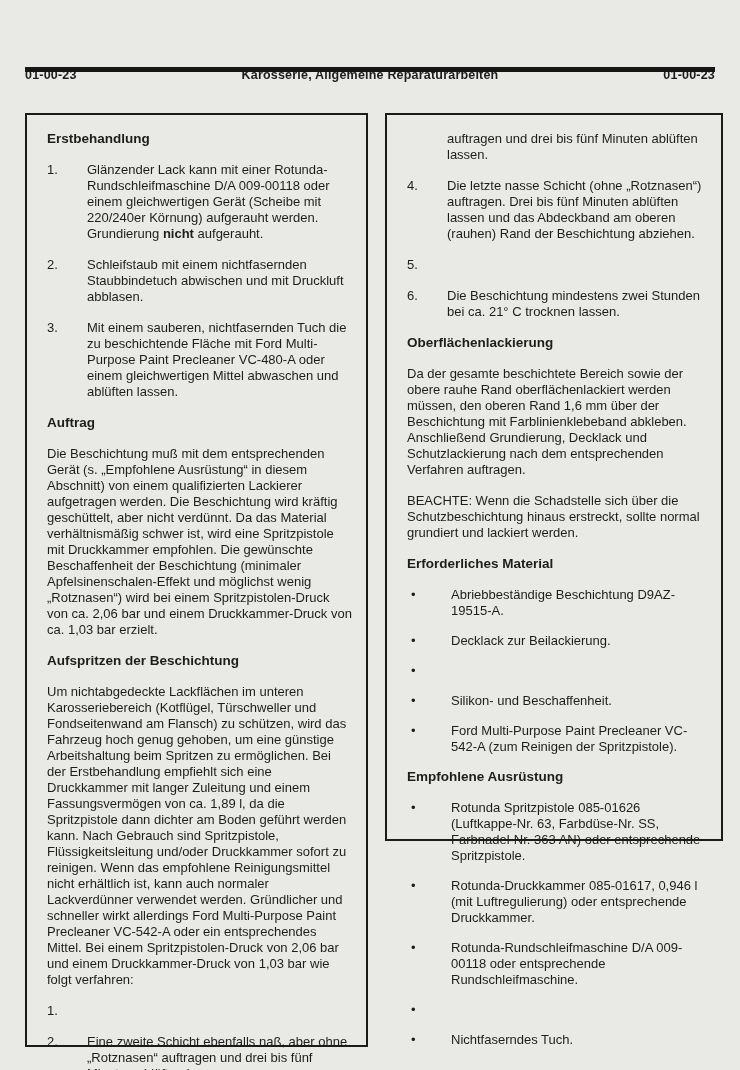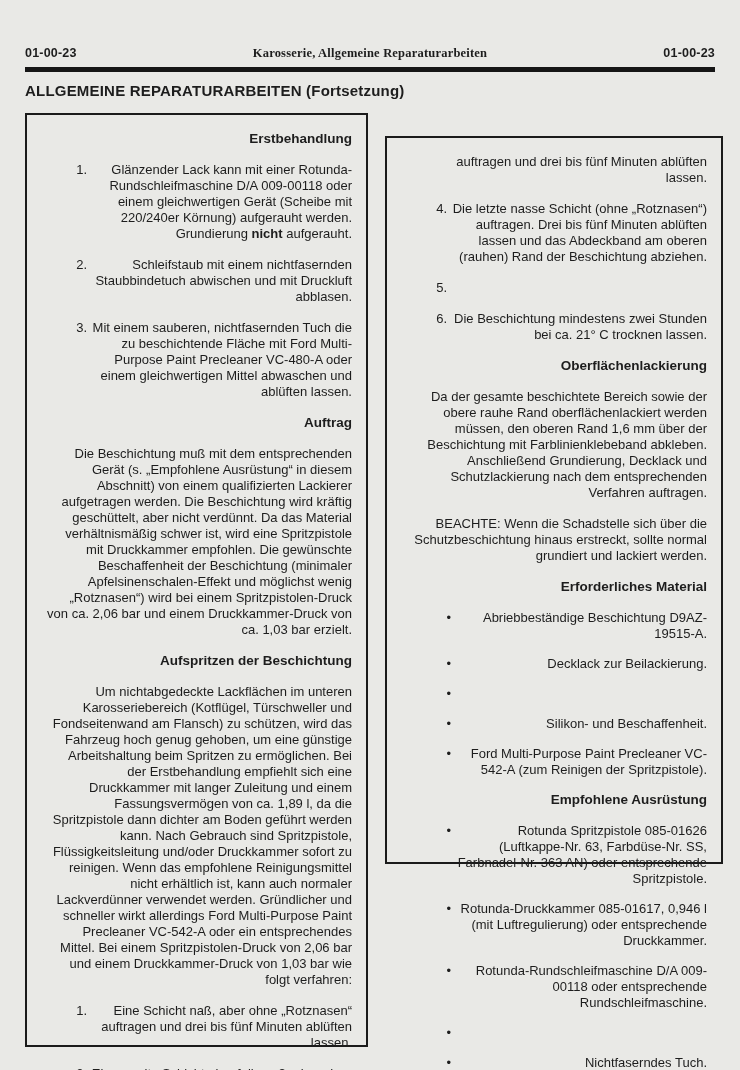--- a/index.html
+++ b/index.html
@@ -7,48 +7,48 @@
     width: 740px; height: 1070px;
     background: #e9e9e6;
     font-family: "Liberation Sans", "DejaVu Sans", sans-serif;
     color: #1d1d1d;
     -webkit-font-smoothing: antialiased;
   }
   .page { position: relative; width: 740px; height: 1070px; overflow: hidden; }
 
   
   .runhead {
-    position: absolute; top: 46px; left: 25px; width: 690px;
+    position: absolute; top: 68px; left: 25px; width: 690px;
     display: flex; justify-content: space-between; align-items: baseline;
     font-size: 12.5px; font-weight: bold; letter-spacing: .2px;
   }
-  .runhead .center { flex: 1; text-align: center; font-family: Liberation Serif, serif; }
+  .runhead .center { flex: 1; text-align: center; }
   .headrule {
     position: absolute; top: 67px; left: 25px; width: 690px; height: 5px;
     background: #161616;
   }
   .page-title {
     position: absolute; top: 82px; left: 25px;
     font-size: 15px; font-weight: bold; letter-spacing: .2px;
   }
 
   
   .cols {
     position: absolute; top: 113px; left: 25px; width: 698px;
-    display: flex; gap: 17px; align-items: flex-start; text-align: right;
+    display: flex; gap: 17px; align-items: flex-start;
   }
   .box {
     box-sizing: border-box;
     border: 2px solid #1b1b1b;
     background: transparent;
     padding: 16px 14px 12px 20px;
     font-size: 13px; line-height: 16px;
   }
   .box.left  { width: 343px; height: 934px; }
-  .box.right { width: 338px; height: 728px; margin-top: 23px; }
+  .box.right { width: 338px; height: 728px; }
 
   h3.sec {
     font-size: 13.5px; line-height: 16px; font-weight: bold;
     margin: 0 0 15px 0;
   }
   .gap-top { margin-top: 27px; }
   p.body { margin: 0 0 15px 0; }
   p.cont { margin: 0 0 15px 0; padding-left: 40px; }
 
   .li { display: flex; margin: 0 0 15px 0; }
@@ -62,21 +62,20 @@
 
 <div class="page">
 
   <div class="runhead">
     <span>01-00-23</span>
     <span class="center">Karosserie, Allgemeine Reparaturarbeiten</span>
     <span>01-00-23</span>
   </div>
   <div class="headrule"></div>
 
-  <div class="page-title">ALLGEMEINE REPARATURARBEITEN (Fortsetzung)</div>
 
   <div class="cols">
 
     <div class="box left">
       <h3 class="sec">Erstbehandlung</h3>
 
       <div class="li">
         <span class="num">1.</span>
         <span class="txt"><span>Glänzender Lack kann mit einer Rotunda-Rundschleifmaschine D/A 009-00118 oder einem gleichwertigen Gerät (Scheibe mit 220/240er Körnung) aufgerauht werden. Grundierung </span><b>nicht</b><span> aufgerauht.</span></span>
       </div>
@@ -90,21 +89,20 @@
       </div>
 
       <h3 class="sec gap-top">Auftrag</h3>
       <p class="body">Die Beschichtung muß mit dem entsprechenden Gerät (s. „Empfohlene Ausrüstung“ in diesem Abschnitt) von einem qualifizierten Lackierer aufgetragen werden. Die Beschichtung wird kräftig geschüttelt, aber nicht verdünnt. Da das Material verhältnismäßig schwer ist, wird eine Spritzpistole mit Druckkammer empfohlen. Die gewünschte Beschaffenheit der Beschichtung (minimaler Apfelsinenschalen-Effekt und möglichst wenig „Rotznasen“) wird bei einem Spritzpistolen-Druck von ca. 2,06 bar und einem Druckkammer-Druck von ca. 1,03 bar erzielt.</p>
 
       <h3 class="sec gap-top">Aufspritzen der Beschichtung</h3>
       <p class="body">Um nichtabgedeckte Lackflächen im unteren Karosseriebereich (Kotflügel, Türschweller und Fondseitenwand am Flansch) zu schützen, wird das Fahrzeug hoch genug gehoben, um eine günstige Arbeitshaltung beim Spritzen zu ermöglichen. Bei der Erstbehandlung empfiehlt sich eine Druckkammer mit langer Zuleitung und einem Fassungsvermögen von ca. 1,89 l, da die Spritzpistole dann dichter am Boden geführt werden kann. Nach Gebrauch sind Spritzpistole, Flüssigkeitsleitung und/oder Druckkammer sofort zu reinigen. Wenn das empfohlene Reinigungsmittel nicht erhältlich ist, kann auch normaler Lackverdünner verwendet werden. Gründlicher und schneller wirkt allerdings Ford Multi-Purpose Paint Precleaner VC-542-A oder ein entsprechendes Mittel. Bei einem Spritzpistolen-Druck von 2,06 bar und einem Druckkammer-Druck von 1,03 bar wie folgt verfahren:</p>
 
       <div class="li">
         <span class="num">1.</span>
-        <span class="txt">Eine Schicht naß, aber ohne „Rotznasen“ auftragen und drei bis fünf Minuten ablüften lassen.</span>
       </div>
       <div class="li">
         <span class="num">2.</span>
         <span class="txt">Eine zweite Schicht ebenfalls naß, aber ohne „Rotznasen“ auftragen und drei bis fünf Minuten ablüften lassen.</span>
       </div>
 
     </div>
 
     <div class="box right">
       <p class="cont">auftragen und drei bis fünf Minuten ablüften lassen.</p>

